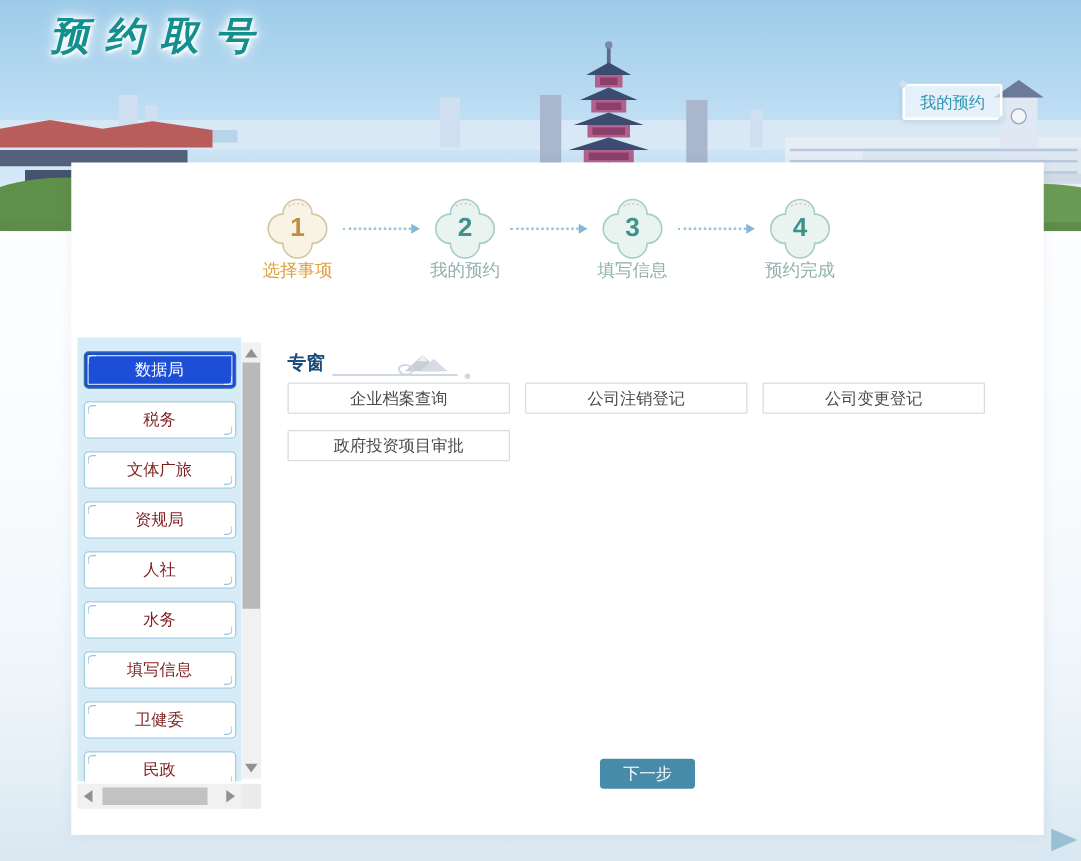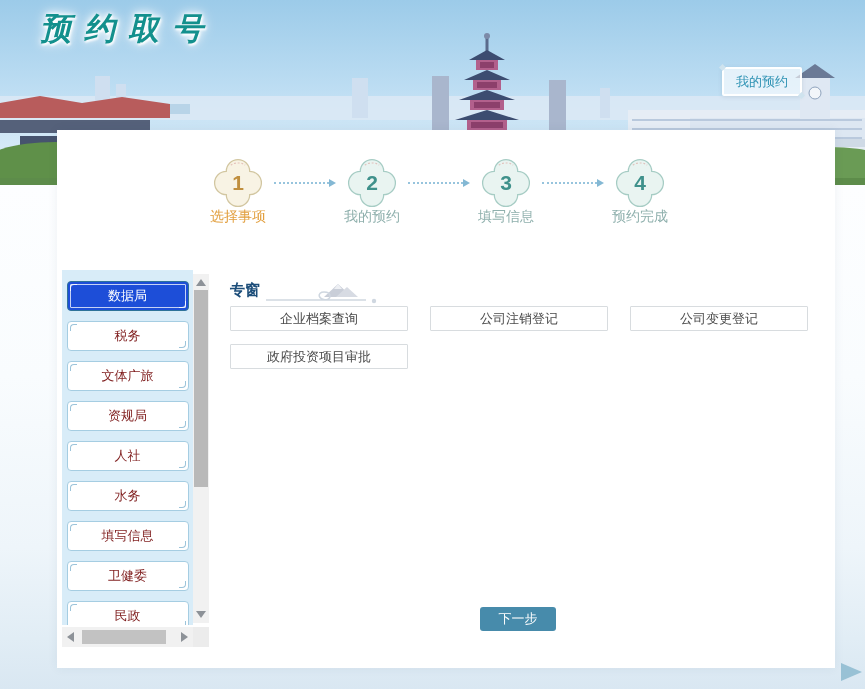--- a/index.html
+++ b/index.html
@@ -76,21 +76,21 @@
   .h-thumb { position:absolute; left:20px; top:3px; width:84px; height:14px; background:#c2c2c2; }
   .tri-left  { position:absolute; left:5px; top:5px; width:0; height:0; border-top:5px solid transparent; border-bottom:5px solid transparent; border-right:7px solid #8d9298; cursor:pointer; }
   .tri-right { position:absolute; right:5px; top:5px; width:0; height:0; border-top:5px solid transparent; border-bottom:5px solid transparent; border-left:7px solid #8d9298; cursor:pointer; }
   .scroll-corner { position:absolute; left:136px; top:497px; width:16px; height:20px; background:#ececec; }
 
   
   .section-head { position:absolute; left:173px; top:132px; display:flex; align-items:flex-start;margin-top:19px; }
   .section-title { font-size:15px; font-weight:bold; color:#1d4e7a; padding-bottom:2px; }
   .section-deco { margin-left:2px; }
 
-  .services { position:absolute; left:173px; top:176px; width:624px; display:flex; flex-wrap:wrap; gap:13px 22px; }
+  .services { position:absolute; left:173px; top:176px; width:624px; display:flex; flex-wrap:wrap; gap:13px 12px; }
   .service-btn { width:178px; height:25px; background:#fff; border:1px solid #d8dcdf; border-radius:1px;
     color:#4a4a4a; font-size:13px; line-height:23px; text-align:center; cursor:pointer;
     font-family:"Liberation Sans", sans-serif; }
 
   .next-btn { position:absolute; left:423px; top:477px; width:76px; height:24px;
     background:#478bab; border:none; border-radius:3px; color:#fff; font-size:13px; cursor:pointer;
     font-family:"Liberation Sans", sans-serif; }
 </style>
 </head>
 <body>

